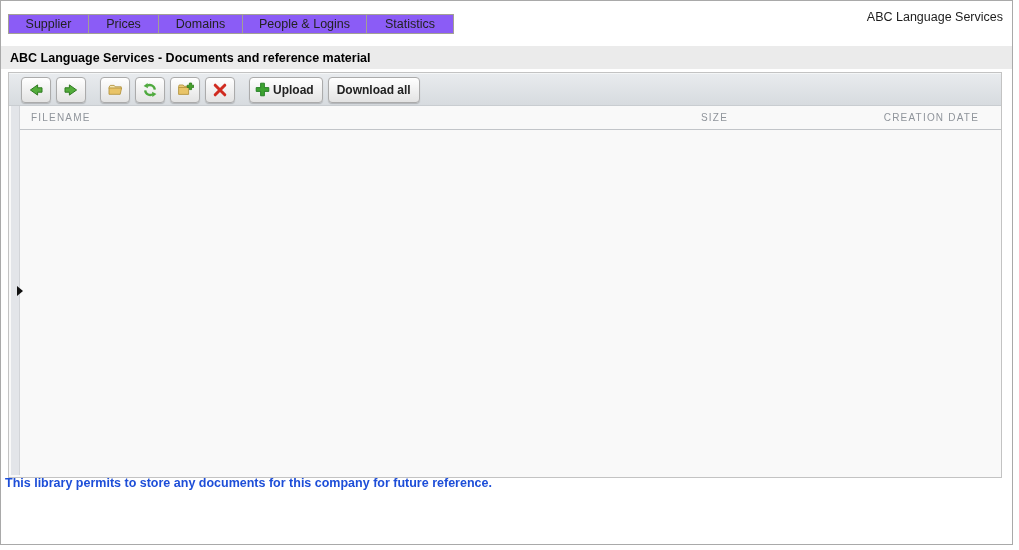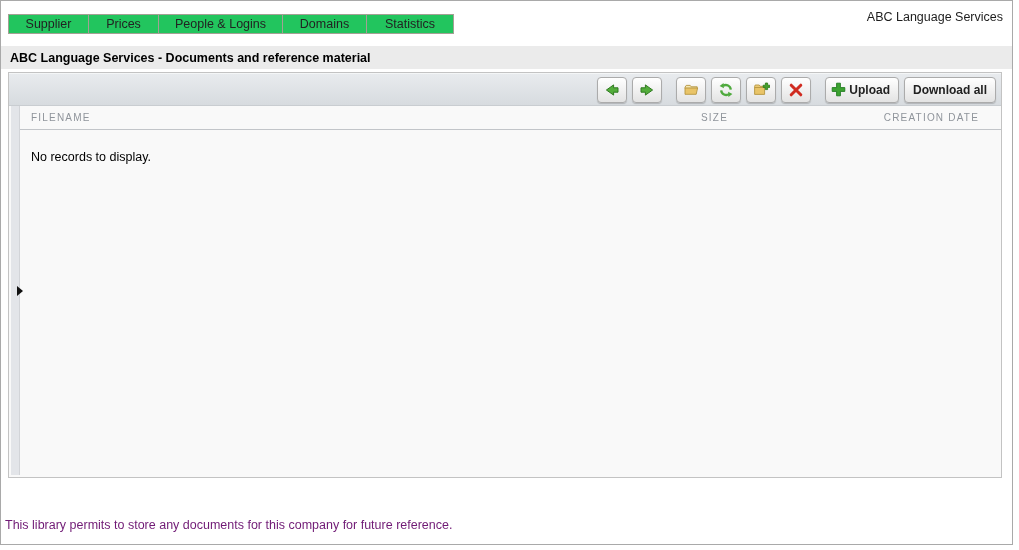--- a/index.html
+++ b/index.html
@@ -2,38 +2,38 @@
 <html><head>
 <meta charset="utf-8">
 <style>
   html,body{margin:0;padding:0;background:#fff;}
   body{font-family:"Liberation Sans","DejaVu Sans",sans-serif;-webkit-font-smoothing:antialiased;}
   .page{position:relative;width:1011px;height:543px;border:1px solid #a9a9a9;background:#fff;box-sizing:content-box;}
 
   
   .tabbar{position:absolute;left:0;top:0;width:100%;height:33px;}
   .tabs{position:absolute;left:7px;top:0;height:33px;display:flex;align-items:flex-end;}
-  .tab{box-sizing:border-box;height:20px;background:#22c55e;border:1px solid #a3a094;
+  .tab{box-sizing:border-box;height:20px;background:#8b5cf6;border:1px solid #a3a094;
        display:flex;align-items:center;justify-content:center;font-size:12.5px;color:#222;
        cursor:default;margin-left:-1px;}
   .tab:first-child{margin-left:0;}
   .tab.w1{width:81px}.tab.w2{width:71px}.tab.w3{width:85px}.tab.w4{width:125px}.tab.w5{width:102px}.tab.w6{width:88px}
   .tab.active{height:31px;background:#fcfcf7;border-bottom:none;position:relative;z-index:3;font-weight:400;}
   .company-name{position:absolute;right:9px;top:9px;font-size:12.5px;color:#1d1d1d;}
 
   
   .header-bar{position:absolute;left:0;top:45px;width:100%;height:23px;background:#ebebeb;
               display:flex;align-items:center;}
   .header-bar .title{font-size:12.5px;font-weight:bold;color:#000;padding-left:9px;}
 
   
   .panel{position:absolute;left:7px;top:71px;width:994px;height:406px;border:1px solid #c3c3c3;
          background:#f9f9f9;box-sizing:border-box;}
   .toolbar{height:33px;background:linear-gradient(#e8ebee,#d7dbdf);border-top:1px solid #f4f6f7;
-           border-bottom:1px solid #c9cdd1;display:flex;align-items:center;padding-left:12px;box-sizing:border-box;justify-content:flex-end;}
+           border-bottom:1px solid #c9cdd1;display:flex;align-items:center;padding-left:12px;box-sizing:border-box;}
   .tb-btn{box-sizing:border-box;height:26px;min-width:30px;padding:0 5px;margin-right:5px;
           border:1px solid #ababab;border-radius:4px;background:linear-gradient(#ffffff,#e3e3e3);
           box-shadow:0 1px 1px rgba(0,0,0,.18);display:flex;align-items:center;justify-content:center;
           font-size:12px;font-weight:bold;color:#222;cursor:pointer;}
   .tb-btn .lbl{padding:0 3px;}
   .tb-btn.gap{margin-left:9px;}
   .tb-btn svg{display:block;}
 
   
   .panel-body{position:relative;height:371px;}
@@ -43,33 +43,33 @@
             border-top:5px solid transparent;border-bottom:5px solid transparent;border-left:6px solid #111;}
   .content{position:absolute;left:11px;top:0;right:0;bottom:0;}
   .grid-header{display:flex;align-items:center;height:23px;border-bottom:1px solid #c2c5c9;
                font-size:10px;letter-spacing:1.2px;color:#8f949b;padding:0 0 0 11px;gap:25px;}
   .col-filename{flex:1;text-align:left;}
   .col-size{width:60px;text-align:right;margin-right:106px;}
   .col-date{width:120px;text-align:right;margin-right:22px;}
   .empty-msg{padding:20px 0 0 11px;font-size:12.5px;color:#000;}
 
   
-  .footer-note{position:absolute;left:4px;top:517px;font-size:12.5px;color:#701a75;}
+  .footer-note{position:absolute;left:4px;top:475px;font-size:12.5px;color:#1d4ed8;font-weight:bold;}
 </style>
 </head>
 <body>
 
 <div class="page">
 
   <div class="tabbar">
     <div class="tabs">
       <div class="tab w1">Supplier</div>
       <div class="tab w2">Prices</div>
+      <div class="tab w3">Domains</div>
       <div class="tab w4">People &amp; Logins</div>
-      <div class="tab w3">Domains</div>
       <div class="tab w6">Statistics</div>
     </div>
     <div class="company-name">ABC Language Services</div>
   </div>
 
   <div class="header-bar">
     <span class="title">ABC Language Services - Documents and reference material</span>
   </div>
 
   <div class="panel">
@@ -148,21 +148,20 @@
     <div class="panel-body">
       <div class="splitter">
         <span class="handle"></span>
       </div>
       <div class="content">
         <div class="grid-header">
           <span class="col-filename">FILENAME</span>
           <span class="col-size">SIZE</span>
           <span class="col-date">CREATION DATE</span>
         </div>
-        <div class="empty-msg">No records to display.</div>
       </div>
     </div>
 
   </div>
 
   <div class="footer-note">This library permits to store any documents for this company for future reference.</div>
 
 </div>
 
 </body></html>

